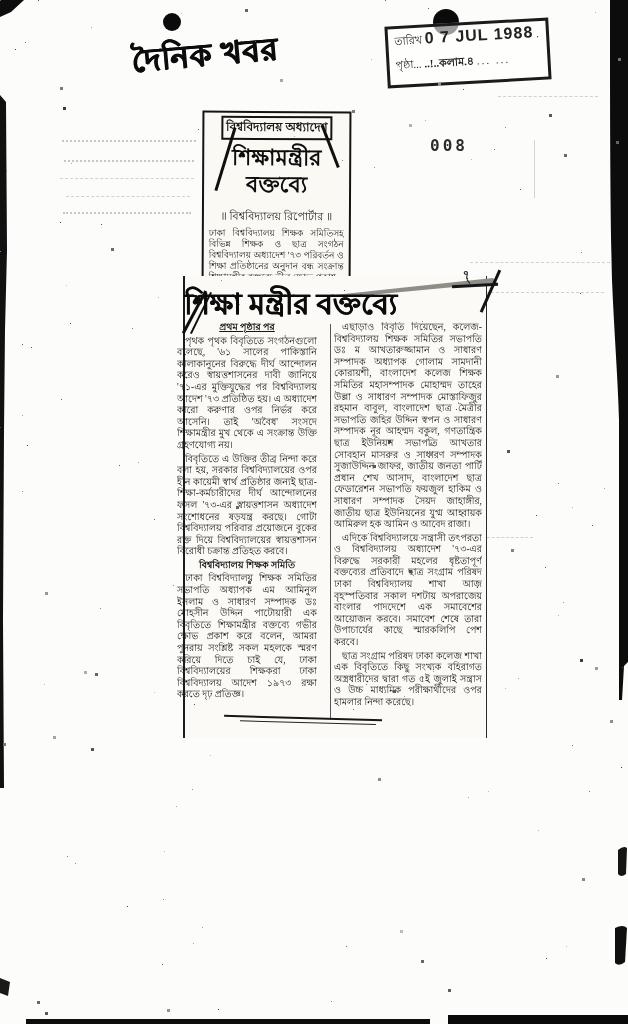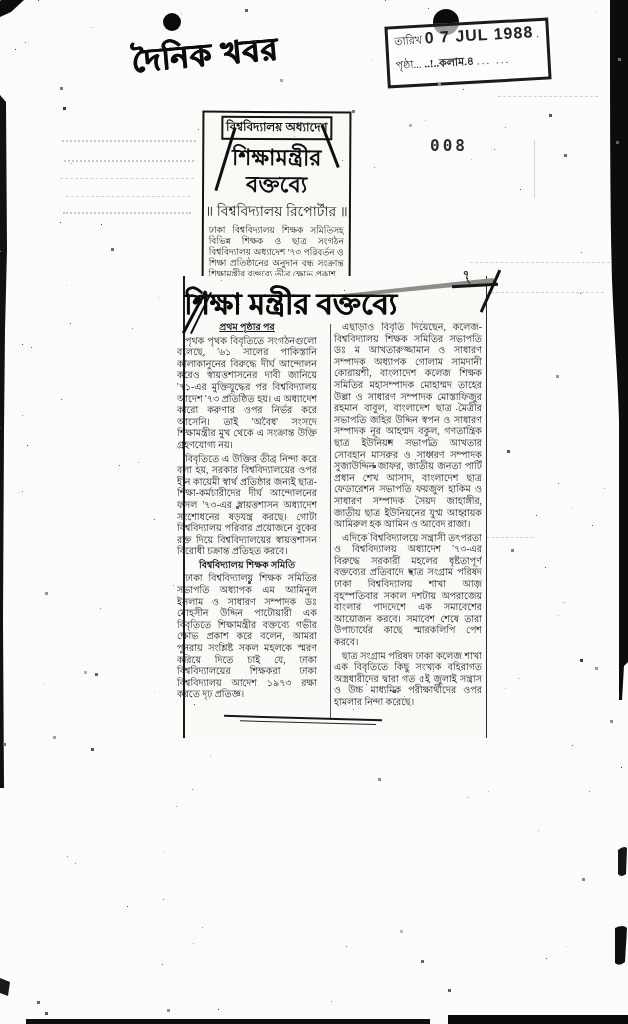--- a/index.html
+++ b/index.html
@@ -29,21 +29,21 @@
   .ghost2{border-top:1px dashed #d2d1cb;height:0;}
   #ghost-vline{left:534px;top:140px;width:1px;height:58px;background:#d5d4ce;}
 
   
   #clip1{left:202px;top:111px;width:149px;height:179px;background:#faf9f4;
          border:2px solid #141414;box-sizing:border-box;transform:rotate(0.3deg);
          text-align:center;overflow:hidden;padding-top:3px;}
   #clip1-kicker{display:inline-block;border:2px solid #141414;padding:0 3px;
                 font-size:12px;font-weight:bold;max-width:130px;overflow:hidden;white-space:nowrap;}
   #clip1 h1{margin:1px 0 0 0;font-size:22px;line-height:26px;font-weight:bold;color:#0d0d0d;}
-  #clip1-byline{font-size:14px;margin-top:2px;color:#222;}
+  #clip1-byline{font-size:11px;margin-top:10px;color:#222;}
   #clip1-body{font-size:9px;line-height:11px;text-align:justify;padding:1px 5px 0 5px;color:#1a1a1a;}
   .slash{background:#101010;width:2.5px;}
 
   
   #clip2{left:183px;top:276px;width:304px;height:462px;background:#fbfaf6;
          border-left:2px solid #1c1c1c;border-right:1.5px solid #2a2a2a;box-sizing:border-box;overflow:hidden;}
   #clip2-wedge{left:325px;top:277px;width:172px;height:20px;}
   #clip2-headline{left:184px;top:281px;width:292px;height:40px;font-size:29px;font-weight:bold;
                   white-space:nowrap;overflow:hidden;color:#0b0b0b;
                   text-shadow:0.6px 0 #0b0b0b;}

